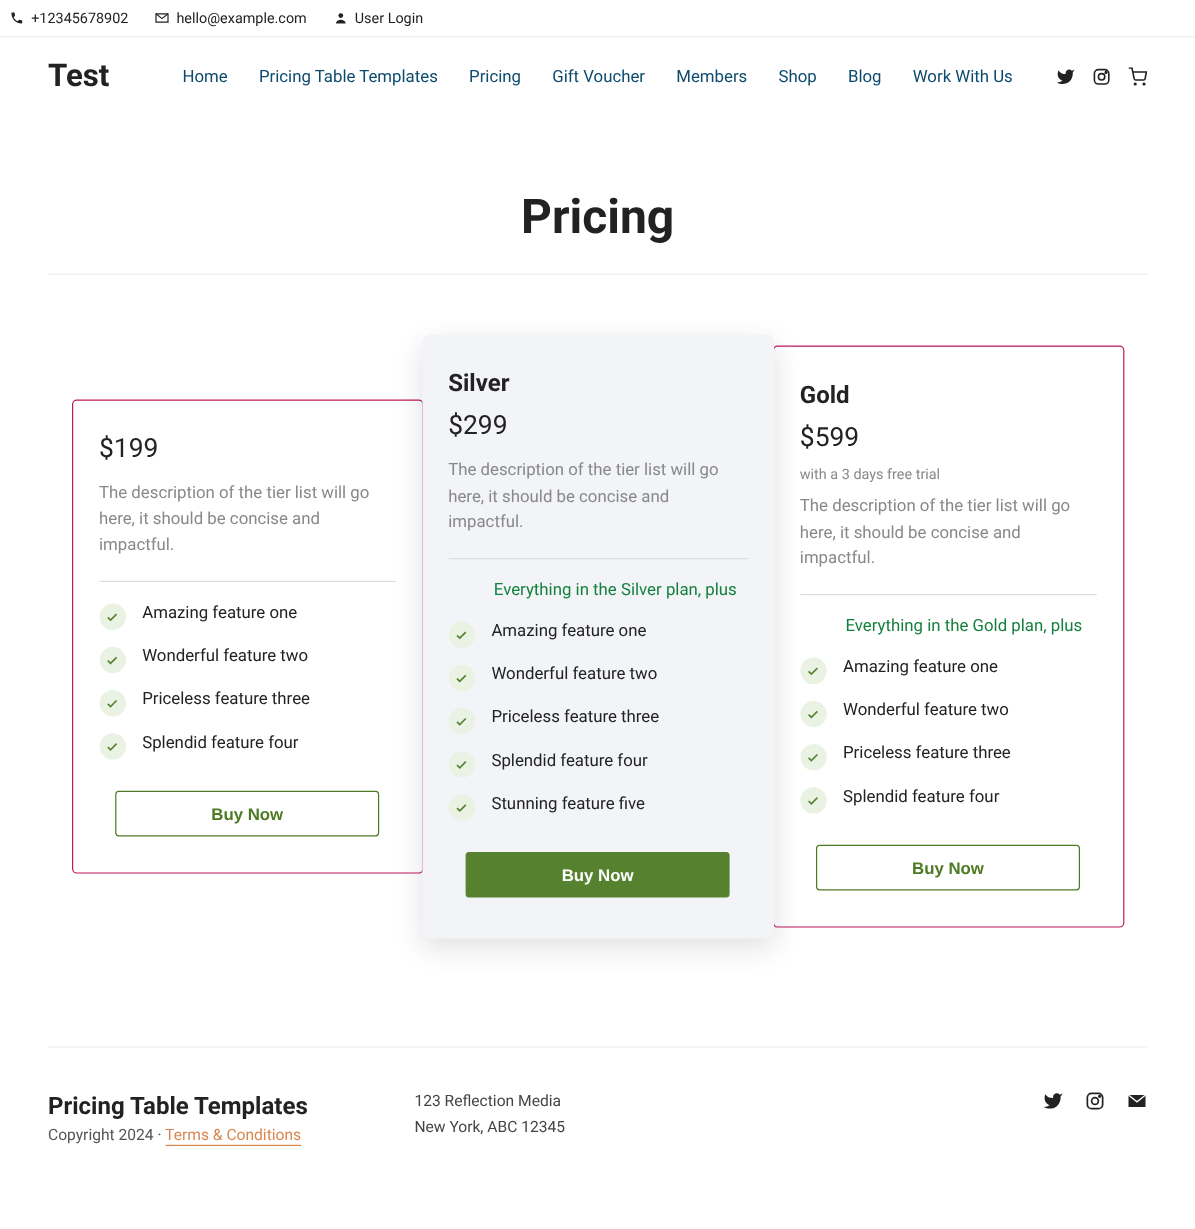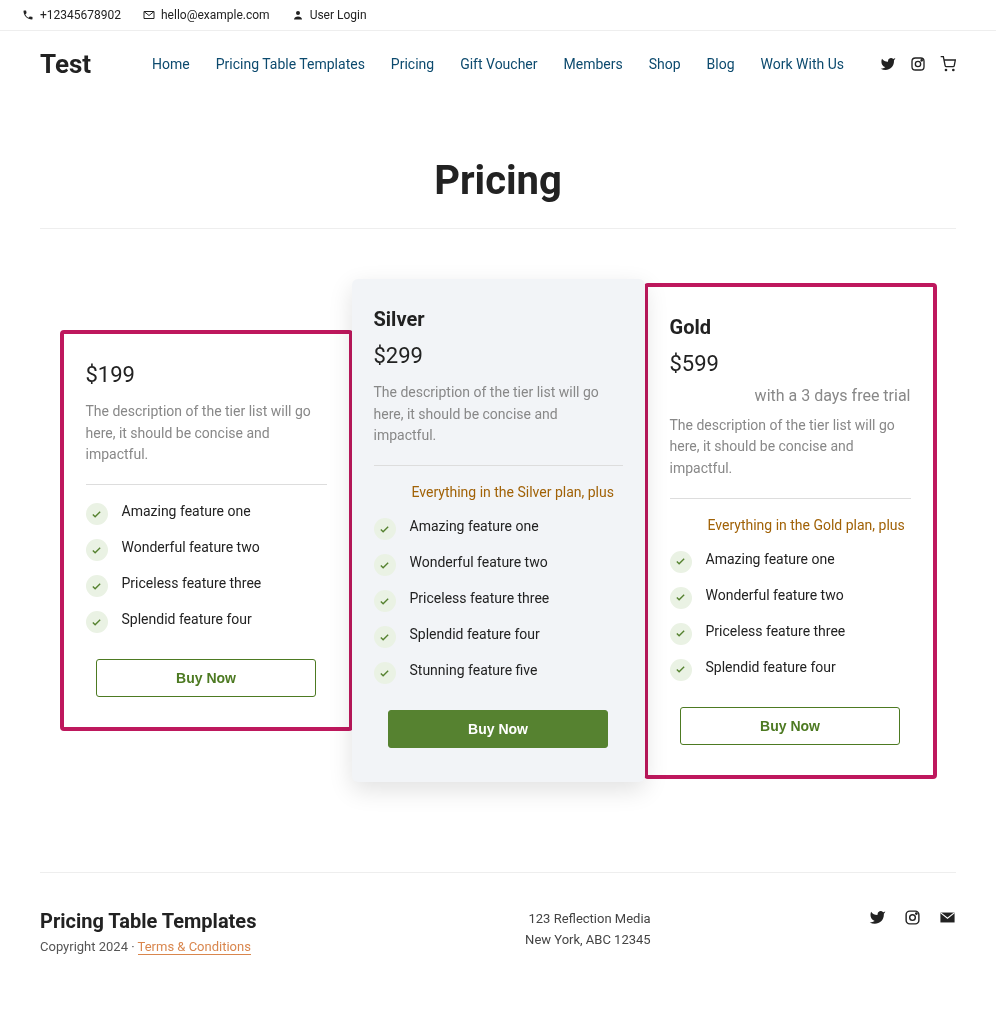--- a/index.html
+++ b/index.html
@@ -1,55 +1,55 @@
 <!DOCTYPE html>
 <html><head>
 <meta charset="utf-8">
 <style>
 * { margin:0; padding:0; box-sizing:border-box; }
 body { font-family:-apple-system,BlinkMacSystemFont,"Segoe UI",Roboto,Helvetica,Arial,sans-serif; color:#222; background:#fff; width:996px; }
 a { text-decoration:none; color:inherit; }
 
 
-.topbar { border-bottom:1px solid #eee; font-size:12px; padding:8px 22px; display:flex; gap:22px; }
+.topbar { border-bottom:1px solid #eee; font-size:12px; padding:8px 8px; display:flex; gap:22px; }
 .topbar .tb-item { display:flex; align-items:center; gap:6px; color:#222; }
 .tb-icon { width:12px; height:12px; display:inline-block; }
 
 
 .header { display:flex; align-items:center; padding:18px 40px; }
 .logo { font-size:26px; font-weight:700; }
 .nav { margin-left:auto; display:flex; align-items:center; gap:26px; font-size:14px; color:#0c4a6e; }
 .nav-icons { display:flex; align-items:center; gap:14px; margin-left:10px; }
 .nav-icon { width:16px; height:16px; display:inline-block; }
 
 
 .page-title { text-align:center; font-size:40px; font-weight:700; margin:60px 0 24px; color:#222; }
 .divider { height:1px; background:#eee; margin:0 40px; }
 
 
 .pricing-wrap { display:flex; justify-content:center; align-items:center; gap:0; padding:50px 40px 90px; }
-.card { border:4px solid #be185d; border-radius:4px; padding:28px 22px 30px; width:293px; background:#fff; }
+.card { border:1px solid #be185d; border-radius:4px; padding:28px 22px 30px; width:293px; background:#fff; }
 .card.featured { background:#f2f4f7; border:none; width:293px; padding:28px 22px 34px; box-shadow:0 8px 24px rgba(0,0,0,0.12); border-radius:6px; position:relative; z-index:2; margin:0 -1px; }
 .card-title { font-size:20px; font-weight:700; margin-bottom:12px; color:#222; }
 .card-price { font-size:22px; font-weight:400; margin-bottom:14px; color:#222; }
-.card-badge { text-align:right; font-size:16px; color:#888; margin:-4px 0 10px; }
+.card-badge { text-align:left; font-size:12px; color:#888; margin:-4px 0 10px; }
 .card-desc { font-size:14px; color:#888; line-height:1.55; margin-bottom:18px; }
 .card-sep { height:1px; background:#ddd; margin-bottom:18px; }
-.card-sub { font-size:14px; color:#a16207; margin-bottom:18px;padding-left:38px; }
+.card-sub { font-size:14px; color:#15803d; margin-bottom:18px;padding-left:38px; }
 .feat-list { list-style:none; display:flex; flex-direction:column; gap:14px; margin-bottom:26px; }
 .feat { display:flex; align-items:flex-start; gap:14px; font-size:14px; color:#222; }
 .check { width:22px; height:22px; border-radius:50%; background:#eaf2e4; display:flex; align-items:center; justify-content:center; flex-shrink:0; }
 .check svg { width:11px; height:11px; }
 .buy-btn { display:block; width:220px; margin:0 auto; text-align:center; padding:10px 0; font-size:14px; font-weight:600; border:1px solid #4d7a22; color:#4d7a22; background:transparent; border-radius:3px; cursor:pointer; }
 .buy-btn.filled { background:#568230; color:#fff; border:1px solid #568230; }
 
 
 .footer { border-top:1px solid #eee; margin:0 40px; padding:36px 0 60px; display:flex; }
 .f-col { flex:1; }
-.f-col.center { text-align:right; font-size:13px; color:#444; line-height:1.6; }
+.f-col.center { text-align:left; font-size:13px; color:#444; line-height:1.6; }
 .f-col.right { display:flex; justify-content:flex-end; align-items:flex-start; gap:18px; }
 .f-title { font-size:20px; font-weight:700; margin-bottom:6px; }
 .f-copy { font-size:13px; color:#555; }
 .f-link { color:#d9864d; border-bottom:1px solid #d9864d; }
 .f-icon { width:17px; height:17px; }
 
 svg { display:block; }
 </style>
 </head>
 <body>

